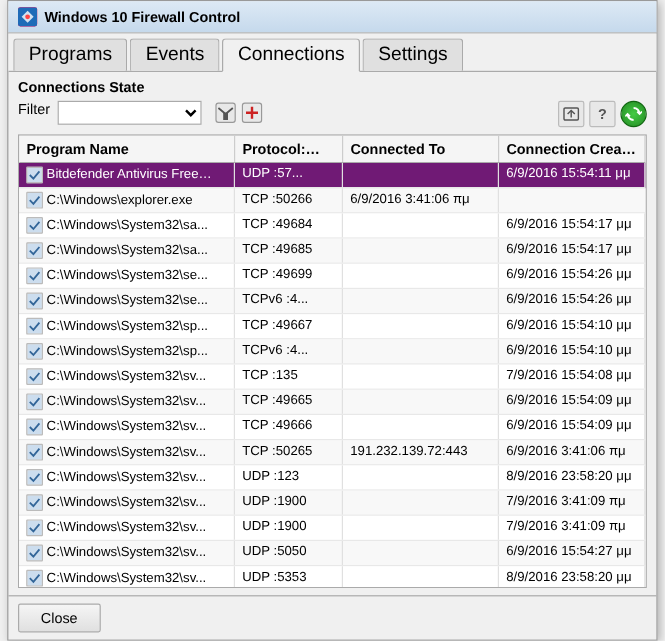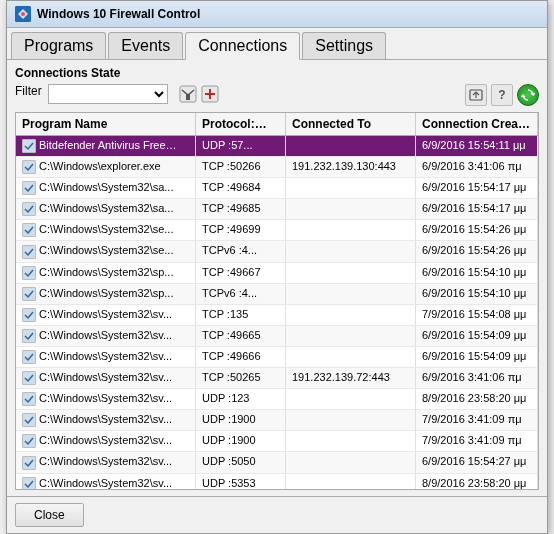--- a/index.html
+++ b/index.html
@@ -290,21 +290,20 @@
     <div>6/9/2016 15:54:11 μμ</div>
   </div>
           <div class="table-row">
     <div><span class="row-icon">
     <svg width="12" height="12" viewBox="0 0 12 12">
       <rect width="12" height="12" fill="#ccddee" rx="1"></rect>
       <path d="M2 6 L5 9 L10 3" fill="none" stroke="#336699" stroke-width="1.5"></path>
     </svg>
   </span>C:\Windows\explorer.exe</div>
     <div>TCP :50266</div>
-    <div>191.232.139.130:443</div>
     <div>6/9/2016 3:41:06 πμ</div>
   </div>
           <div class="table-row">
     <div><span class="row-icon">
     <svg width="12" height="12" viewBox="0 0 12 12">
       <rect width="12" height="12" fill="#ccddee" rx="1"></rect>
       <path d="M2 6 L5 9 L10 3" fill="none" stroke="#336699" stroke-width="1.5"></path>
     </svg>
   </span>C:\Windows\System32\sa...</div>
     <div>TCP :49684</div>

